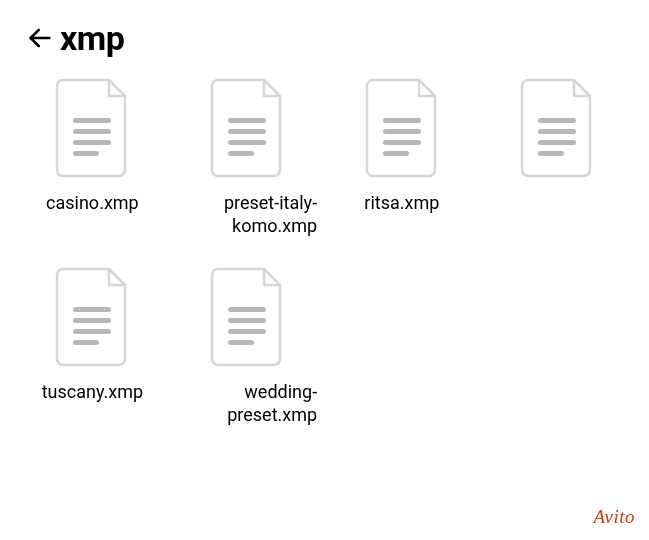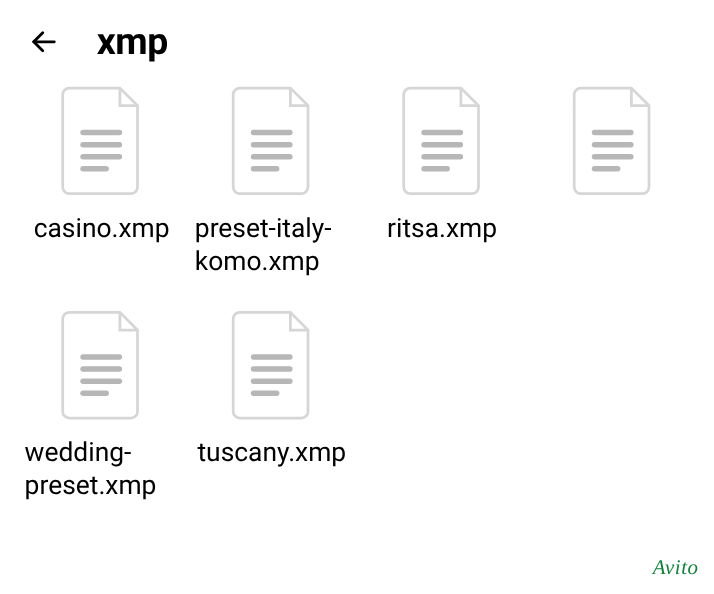--- a/index.html
+++ b/index.html
@@ -12,21 +12,20 @@
       background: #ffffff;
       width: 649px;
       height: 540px;
       overflow: hidden;
       position: relative;
     }
     .header {
       display: flex;
       align-items: center;
       padding: 18px 20px 10px 20px;
-      gap: 28px;
     }
     .back-btn {
       width: 40px;
       height: 40px;
       display: flex;
       align-items: center;
       justify-content: center;
       cursor: pointer;
       border: none;
       background: transparent;
@@ -58,33 +57,33 @@
       width: 78px;
       height: 100px;
       position: relative;
       margin-bottom: 14px;
     }
     .file-icon svg {
       width: 100%;
       height: 100%;
     }
     .file-label {
-      font-size: 24px;
+      font-size: 18px;
       color: #000;
-      text-align: left;
+      text-align: right;
       line-height: 1.25;
       word-break: break-word;
       max-width: 140px;
       font-weight: 400;
     }
     .watermark {
       position: absolute;
       bottom: 12px;
       right: 14px;
-      color: #15803d;
+      color: #c2410c;
       font-size: 19px;
       font-style: italic;
       font-family: Georgia, serif;
       letter-spacing: 0.5px;
     }
   </style>
 </head>
 <body>
 
 <div class="header">
@@ -160,32 +159,32 @@
     <div class="file-icon">
       <svg viewBox="0 0 78 100" fill="none">
         <path d="M10 2 H56 L72 18 V92 a6 6 0 0 1 -6 6 H10 a6 6 0 0 1 -6 -6 V8 a6 6 0 0 1 6 -6 Z" fill="#fff" stroke="#d6d6d6" stroke-width="2.5"></path>
         <path d="M56 2 V18 H72" fill="none" stroke="#d6d6d6" stroke-width="2.5"></path>
         <rect x="20" y="40" width="38" height="5" rx="2.5" fill="#b7b7b7"></rect>
         <rect x="20" y="51" width="38" height="5" rx="2.5" fill="#b7b7b7"></rect>
         <rect x="20" y="62" width="38" height="5" rx="2.5" fill="#b7b7b7"></rect>
         <rect x="20" y="73" width="26" height="5" rx="2.5" fill="#b7b7b7"></rect>
       </svg>
     </div>
-    <div class="file-label">wedding-preset.xmp</div>
+    <div class="file-label">tuscany.xmp</div>
   </div>
 
   <div class="file-item">
     <div class="file-icon">
       <svg viewBox="0 0 78 100" fill="none">
         <path d="M10 2 H56 L72 18 V92 a6 6 0 0 1 -6 6 H10 a6 6 0 0 1 -6 -6 V8 a6 6 0 0 1 6 -6 Z" fill="#fff" stroke="#d6d6d6" stroke-width="2.5"></path>
         <path d="M56 2 V18 H72" fill="none" stroke="#d6d6d6" stroke-width="2.5"></path>
         <rect x="20" y="40" width="38" height="5" rx="2.5" fill="#b7b7b7"></rect>
         <rect x="20" y="51" width="38" height="5" rx="2.5" fill="#b7b7b7"></rect>
         <rect x="20" y="62" width="38" height="5" rx="2.5" fill="#b7b7b7"></rect>
         <rect x="20" y="73" width="26" height="5" rx="2.5" fill="#b7b7b7"></rect>
       </svg>
     </div>
-    <div class="file-label">tuscany.xmp</div>
+    <div class="file-label">wedding-preset.xmp</div>
   </div>
 
 </div>
 
 <div class="watermark">Avito</div>
 
 </body></html>

